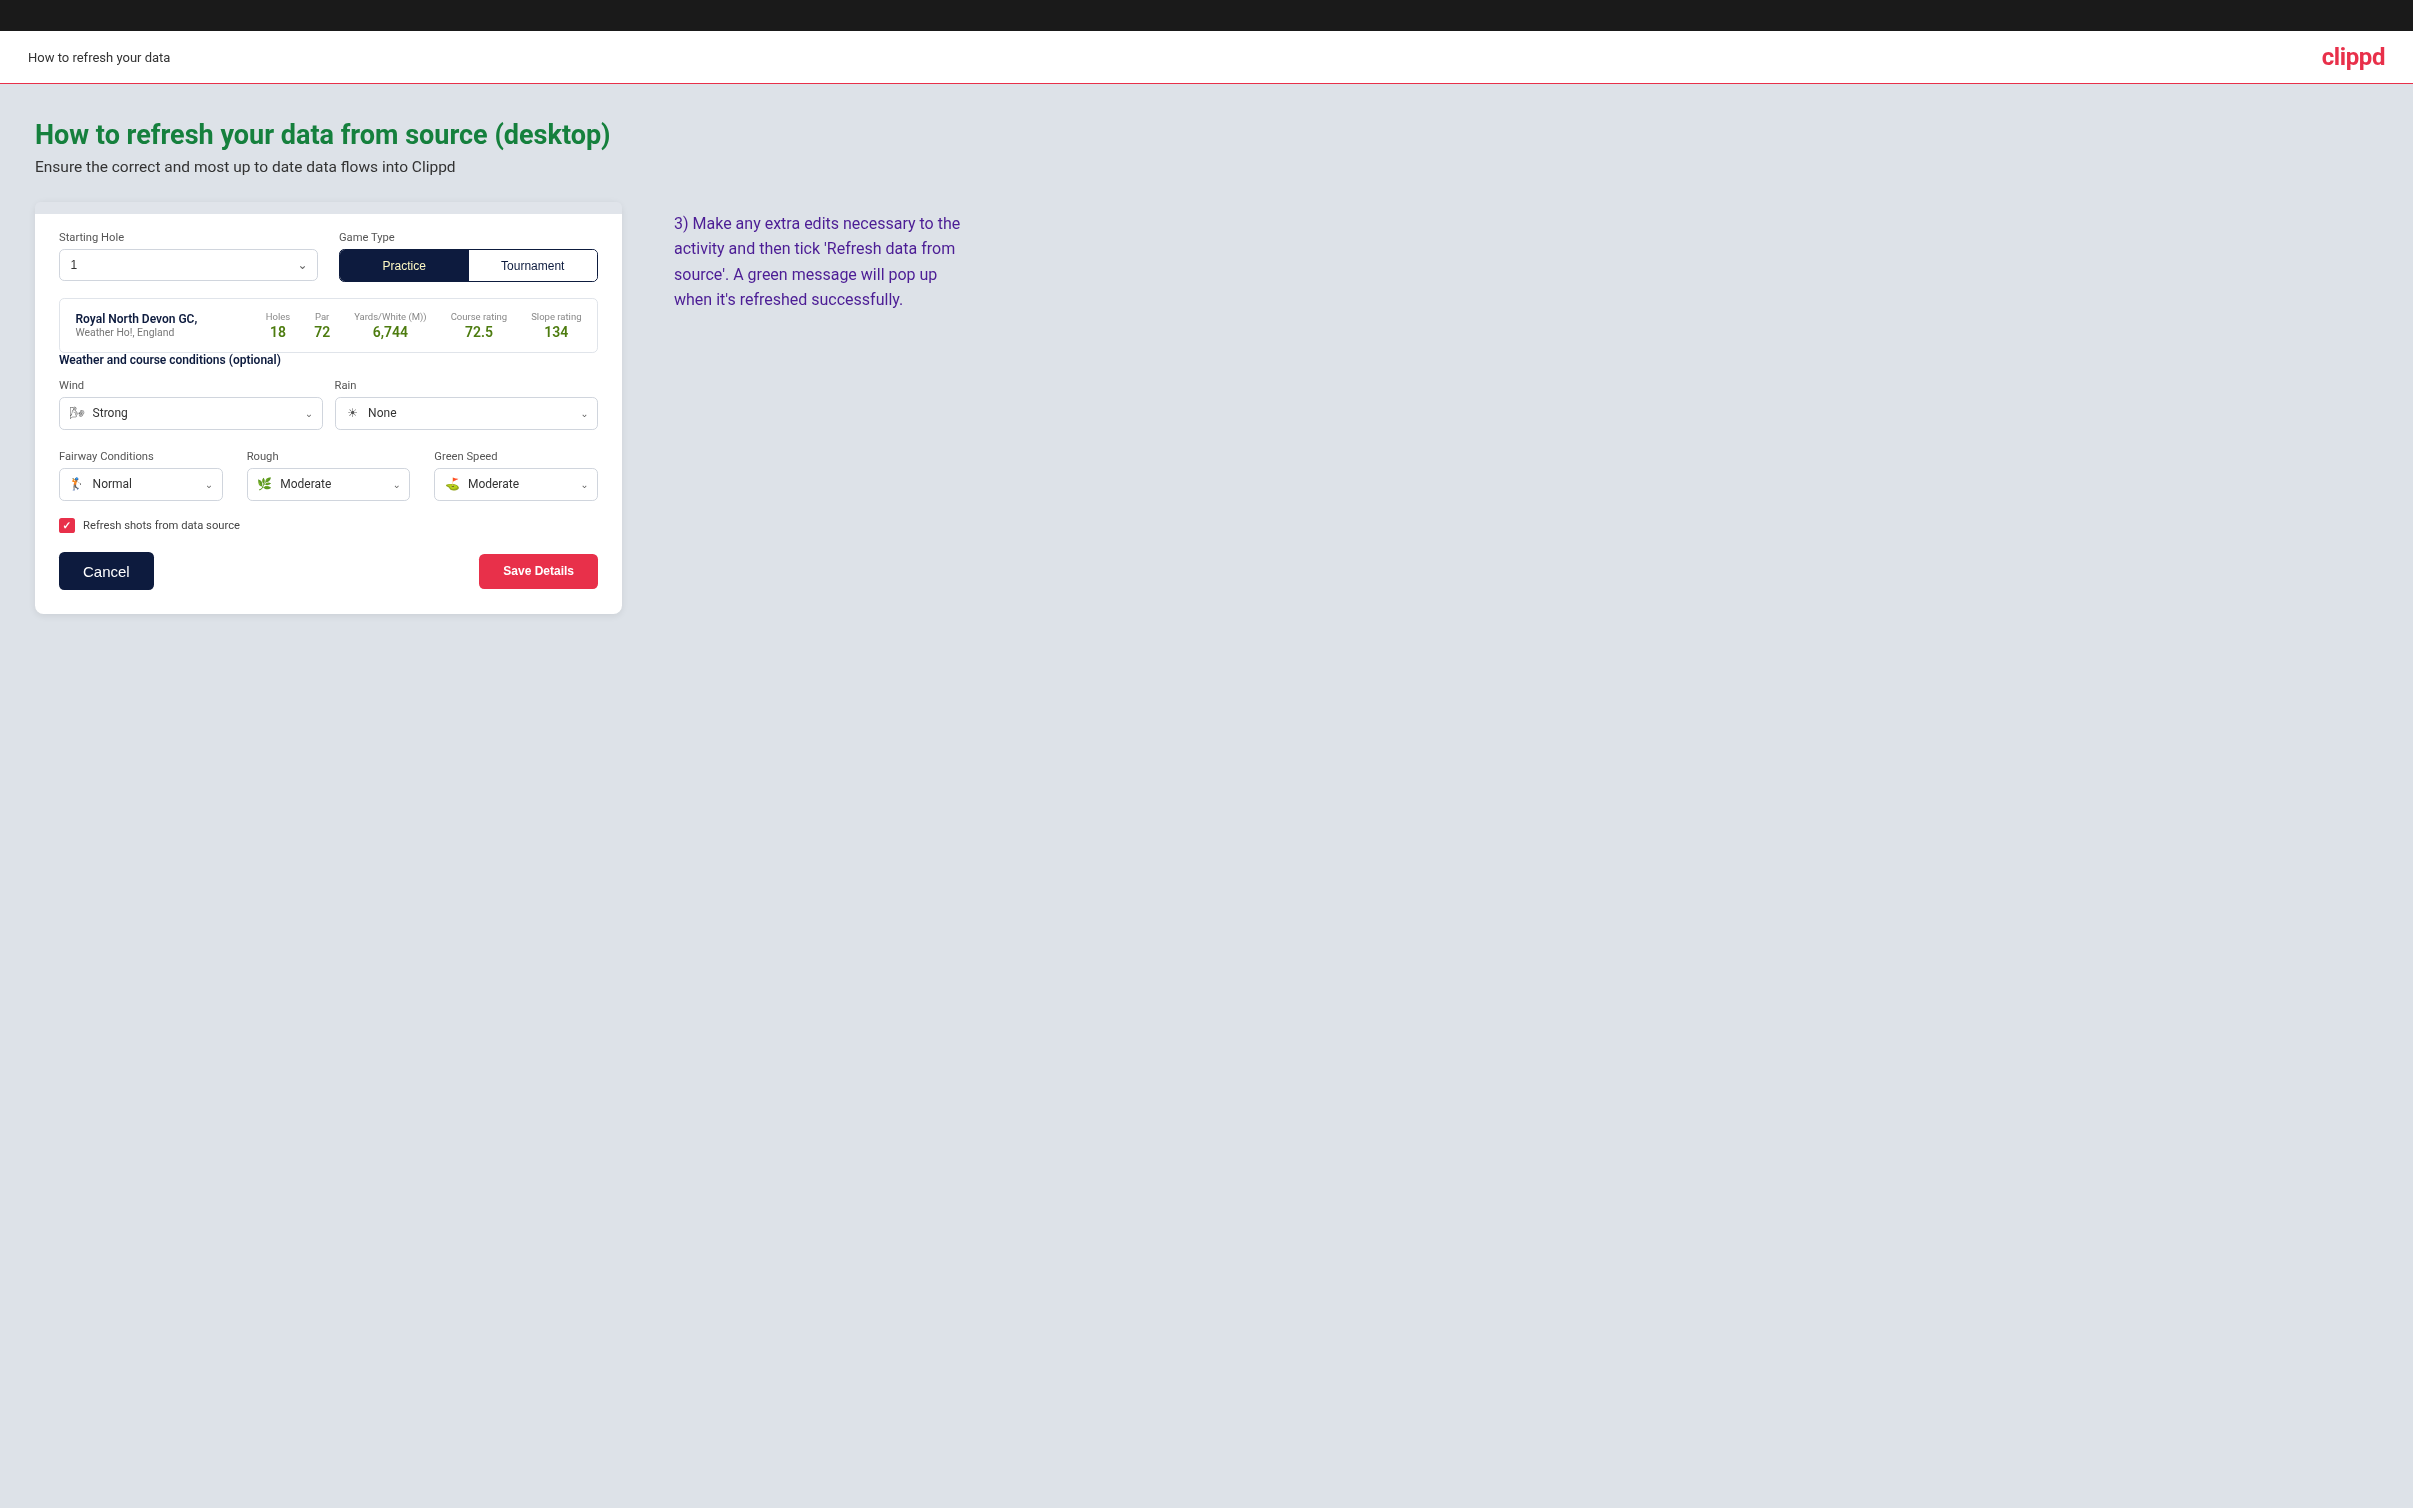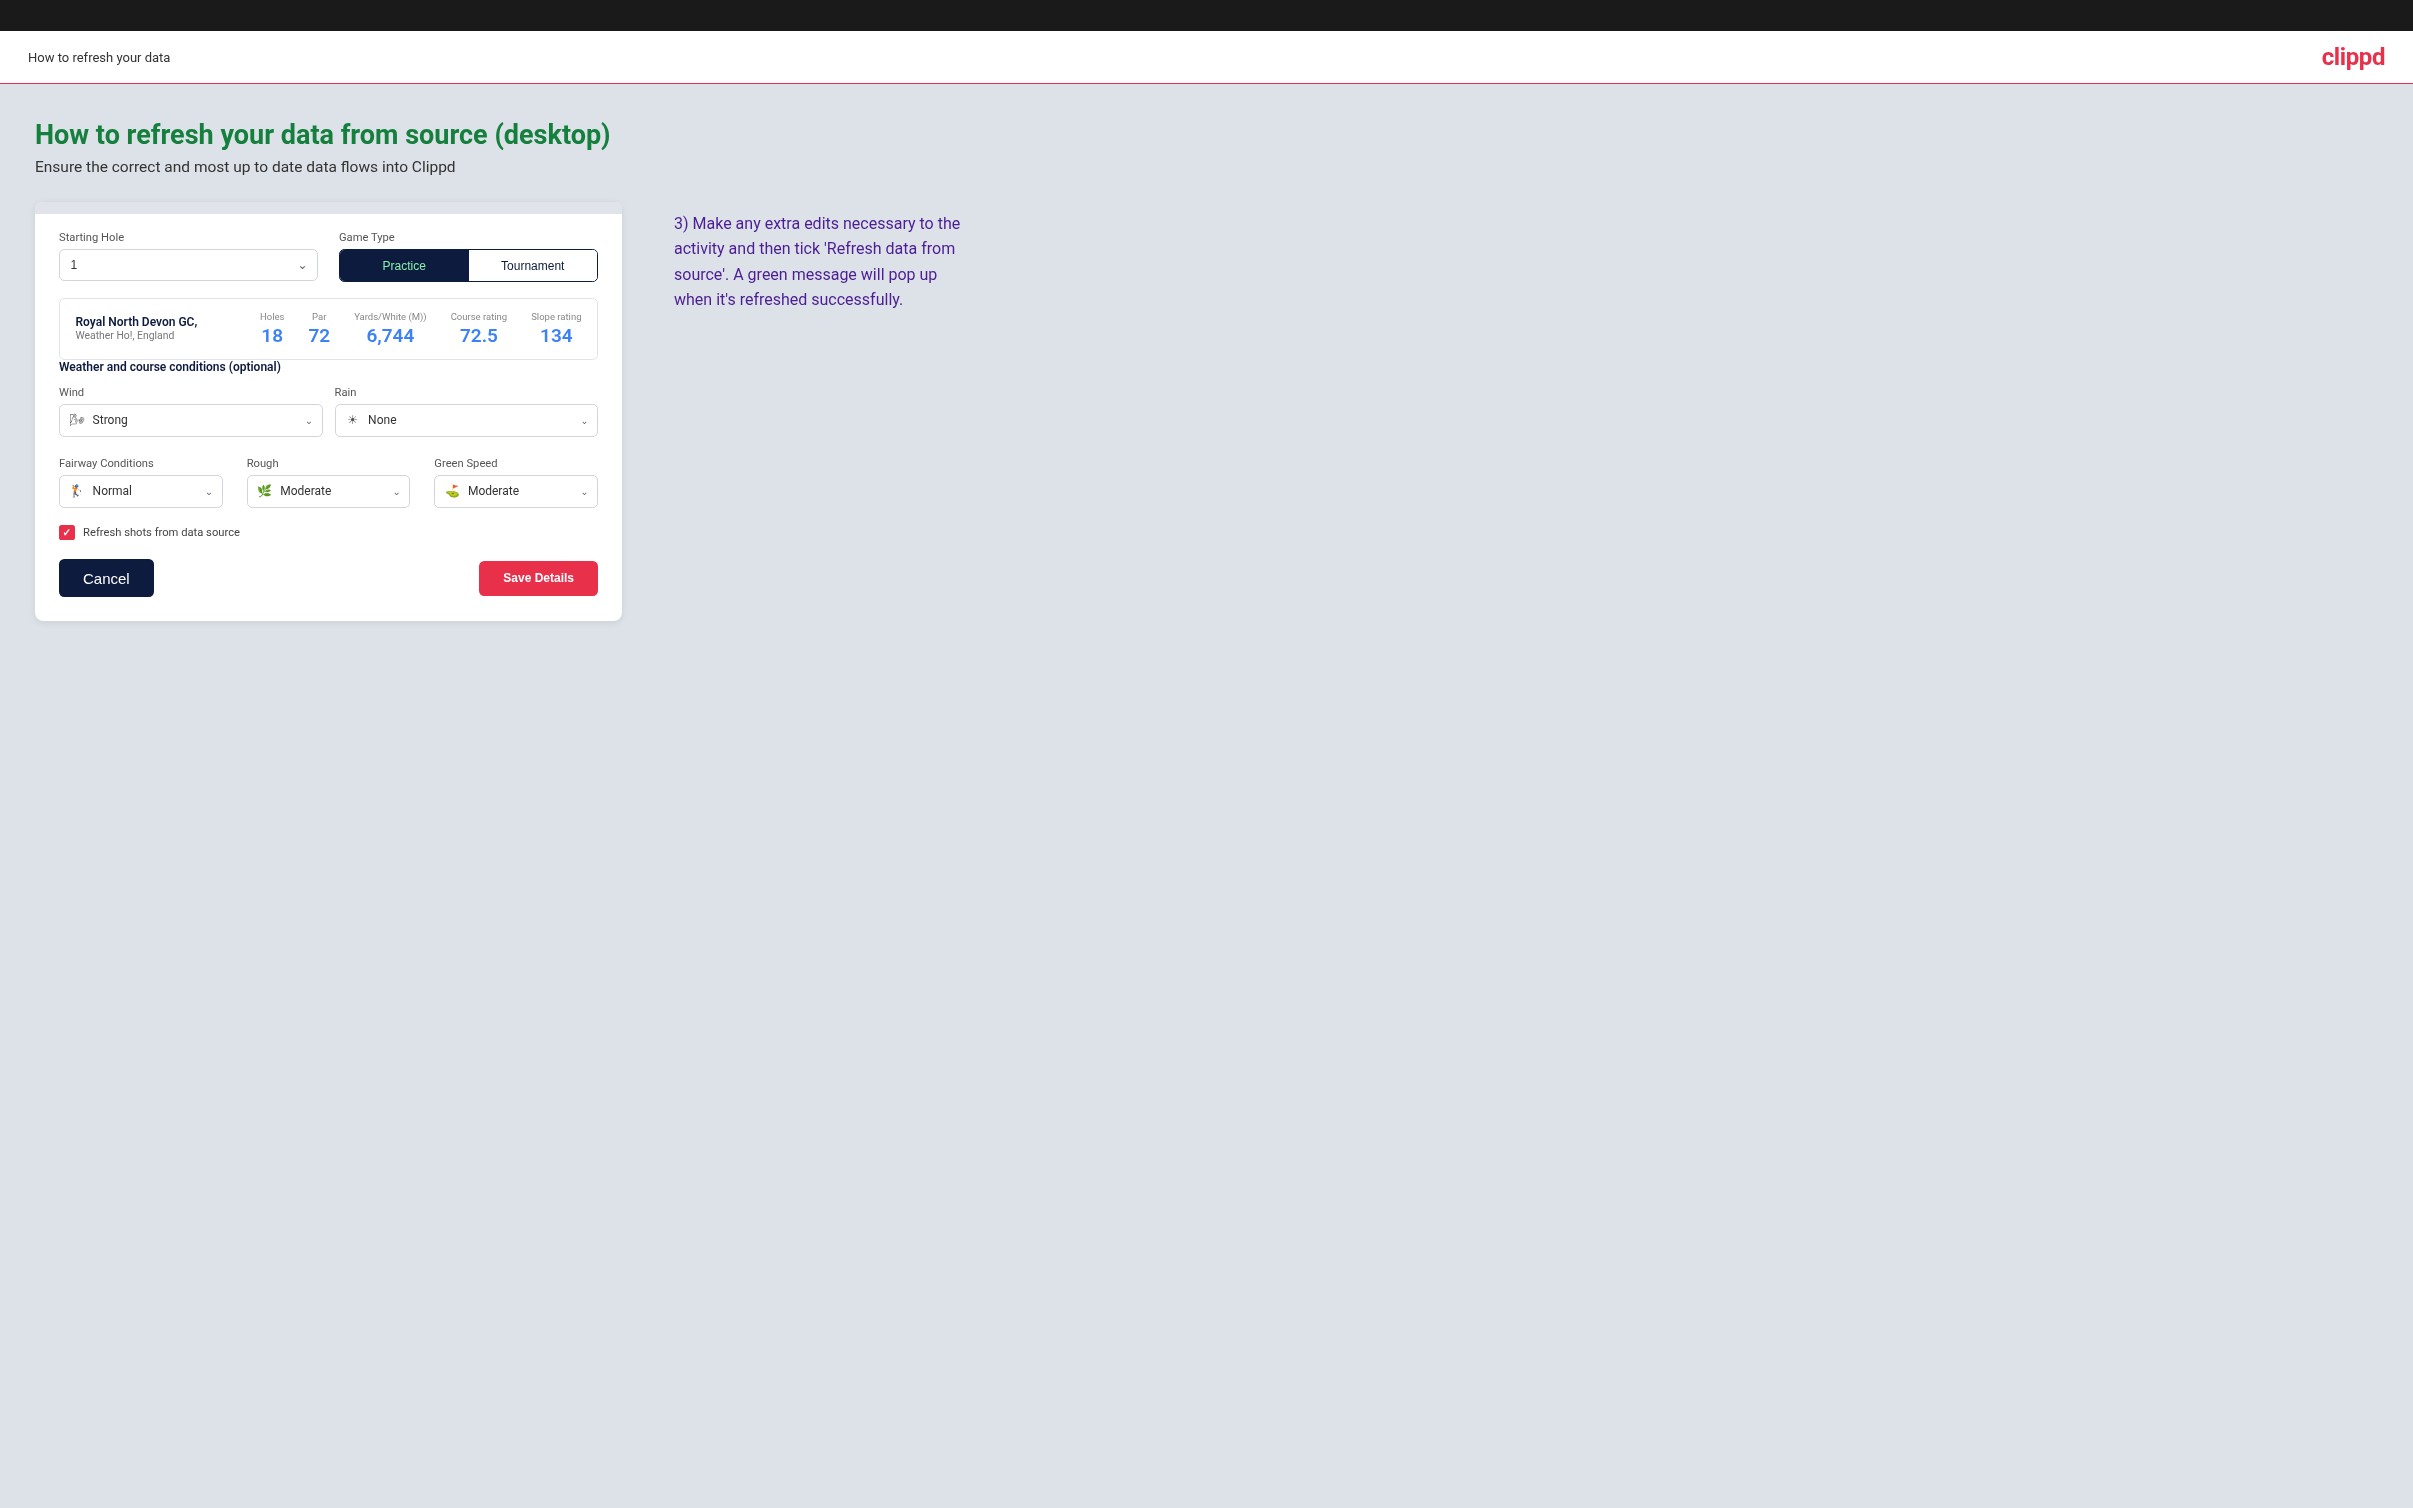--- a/index.html
+++ b/index.html
@@ -94,21 +94,21 @@
       flex: 1;
       padding: 8.6px 14px;
       border: none;
       cursor: pointer;
       font-size: 12px;
       font-weight: 500;
       transition: all 0.2s;
     }
     .game-btn.active {
       background: #0d1b3e;
-      color: #86efac;
+      color: #fef9c3;
     }
     .game-btn.inactive {
       background: #fff;
       color: #0d1b3e;
     }
     .course-row {
       border: 0.9px solid #e0e4ea;
       border-radius: 5.2px;
       padding: 12px 15.5px;
       display: flex;
@@ -132,23 +132,23 @@
     }
     .stat-item {
       text-align: center;
     }
     .stat-label {
       font-size: 9.5px;
       color: #888;
       margin-bottom: 1.7px;
     }
     .stat-value {
-      font-size: 19px;
+      font-size: 14px;
       font-weight: 600;
-      color: #3b82f6;
+      color: #4d7c0f;
     }
     .section-title {
       font-size: 12px;
       font-weight: 600;
       color: #0d1b3e;
       margin-bottom: 12px;
     }
     .conditions-grid {
       display: grid;
       grid-template-columns: 1fr 1fr;

